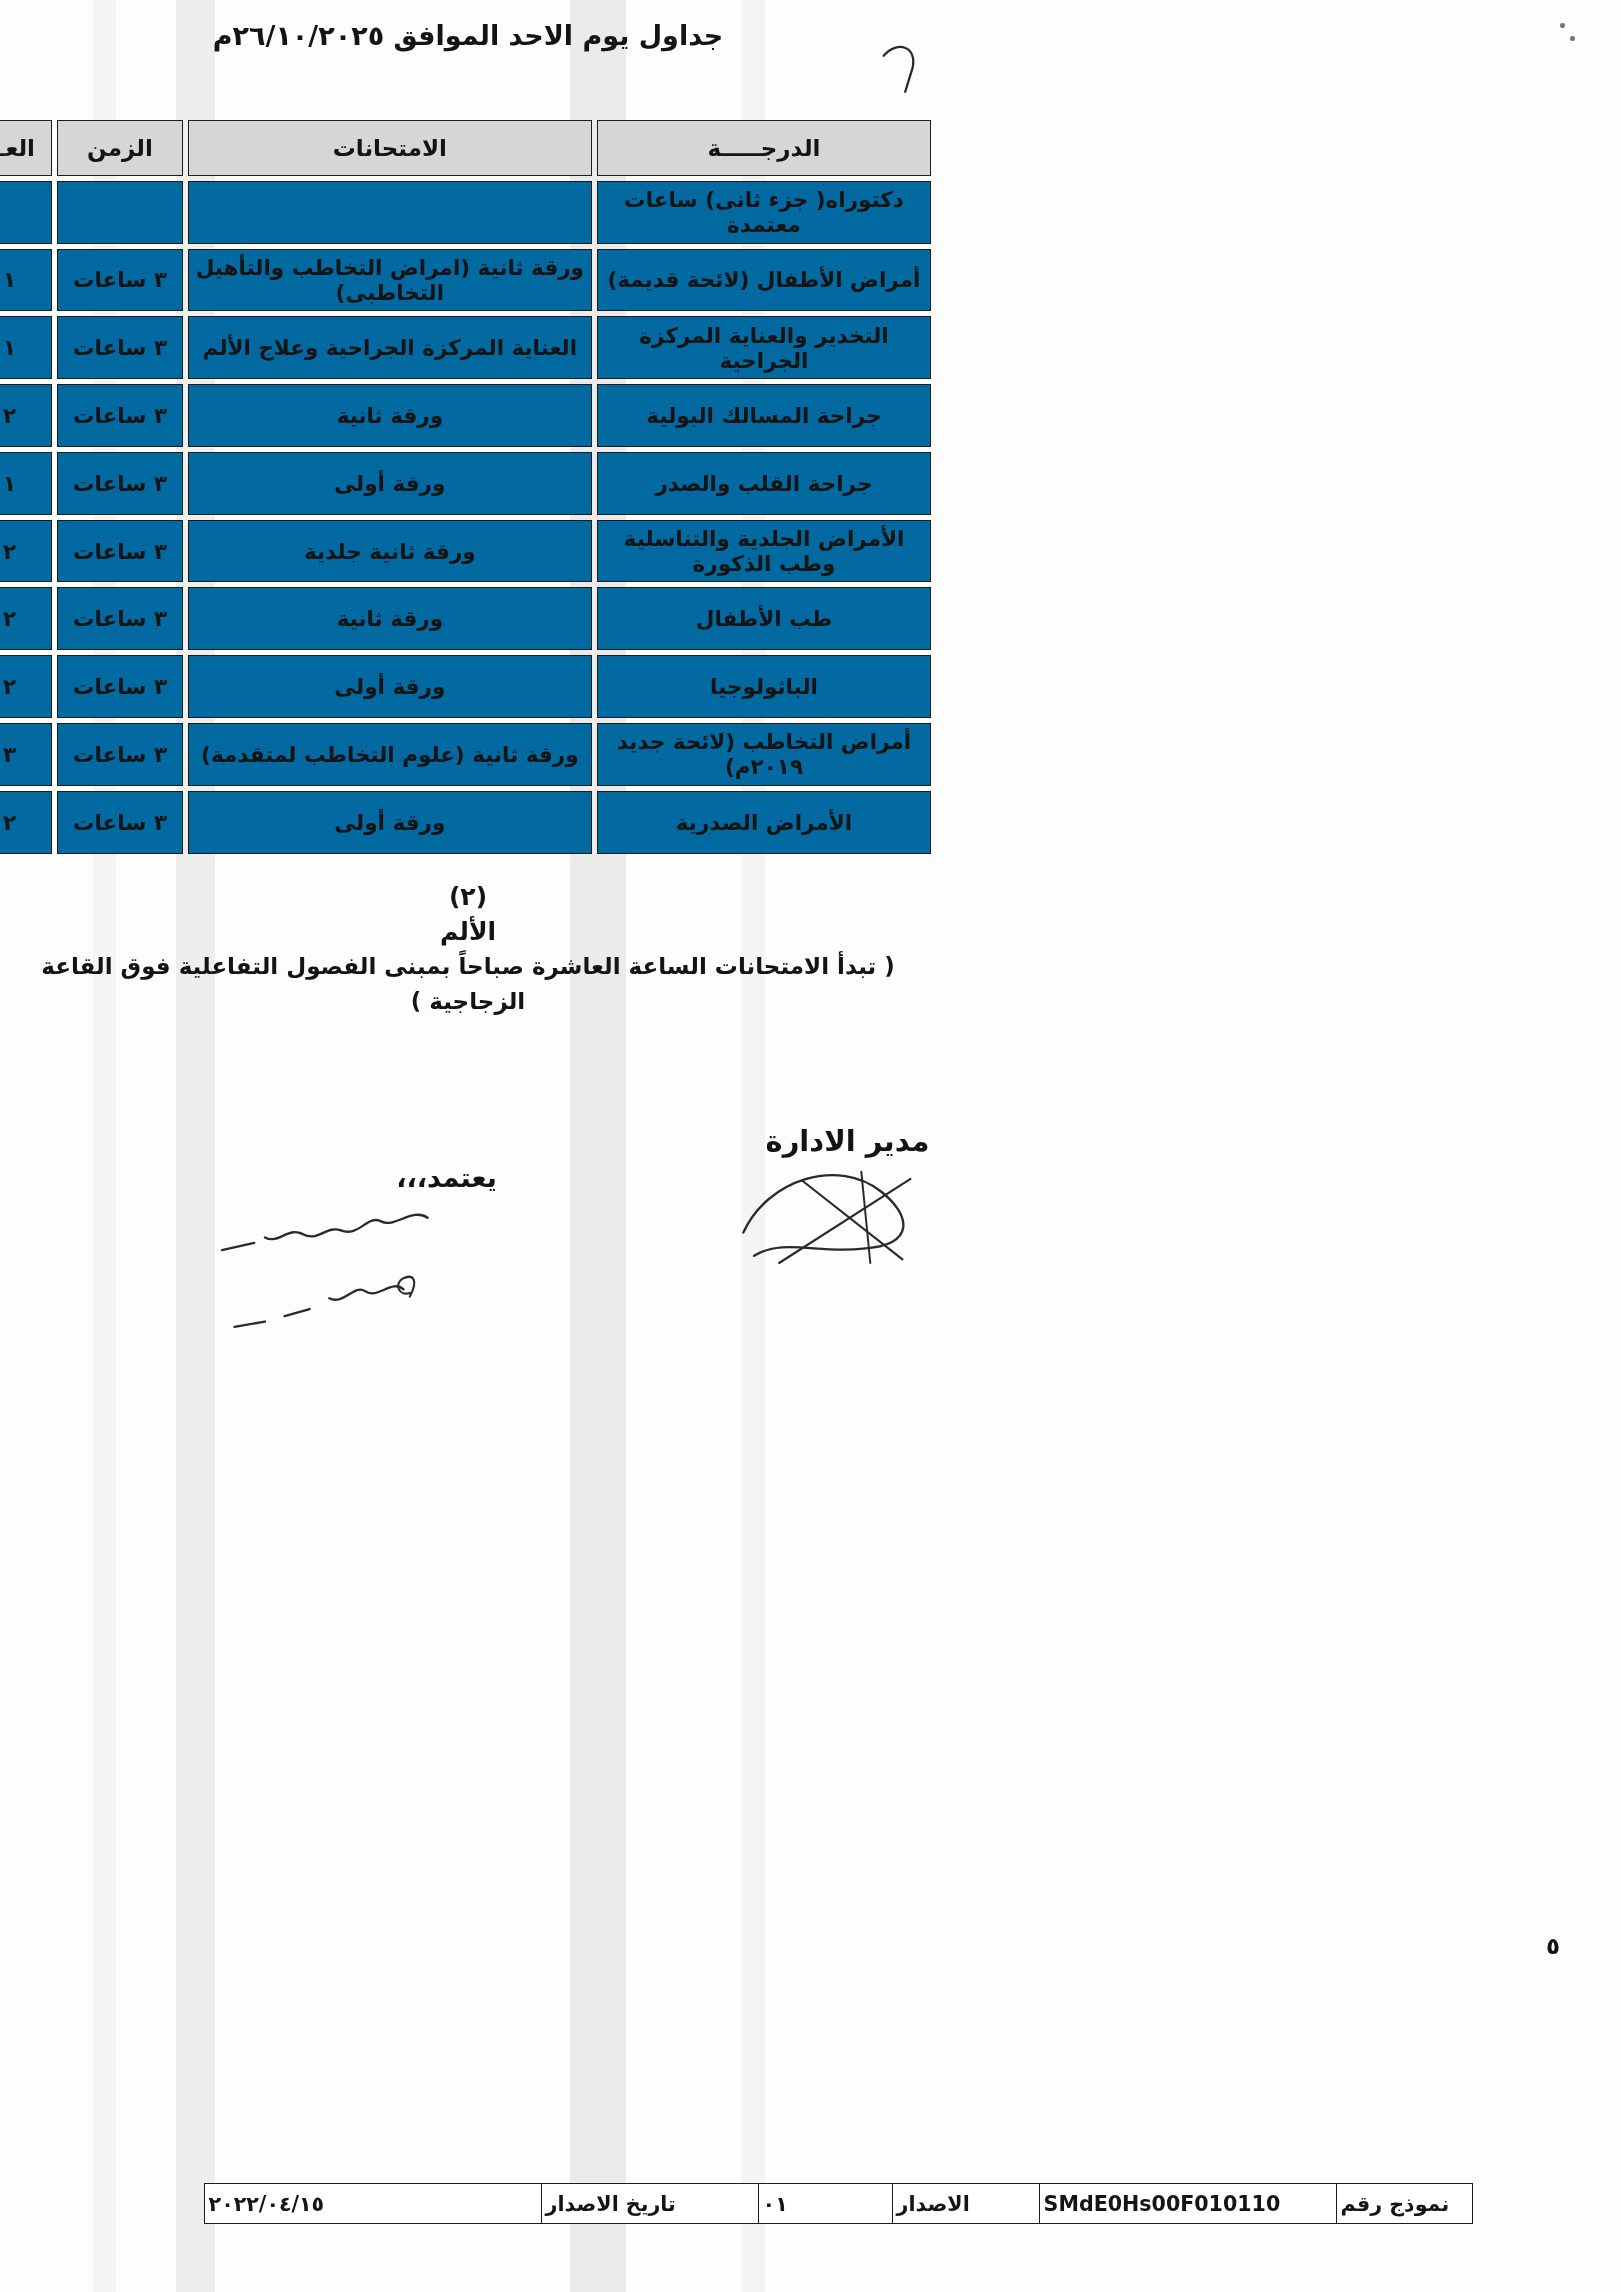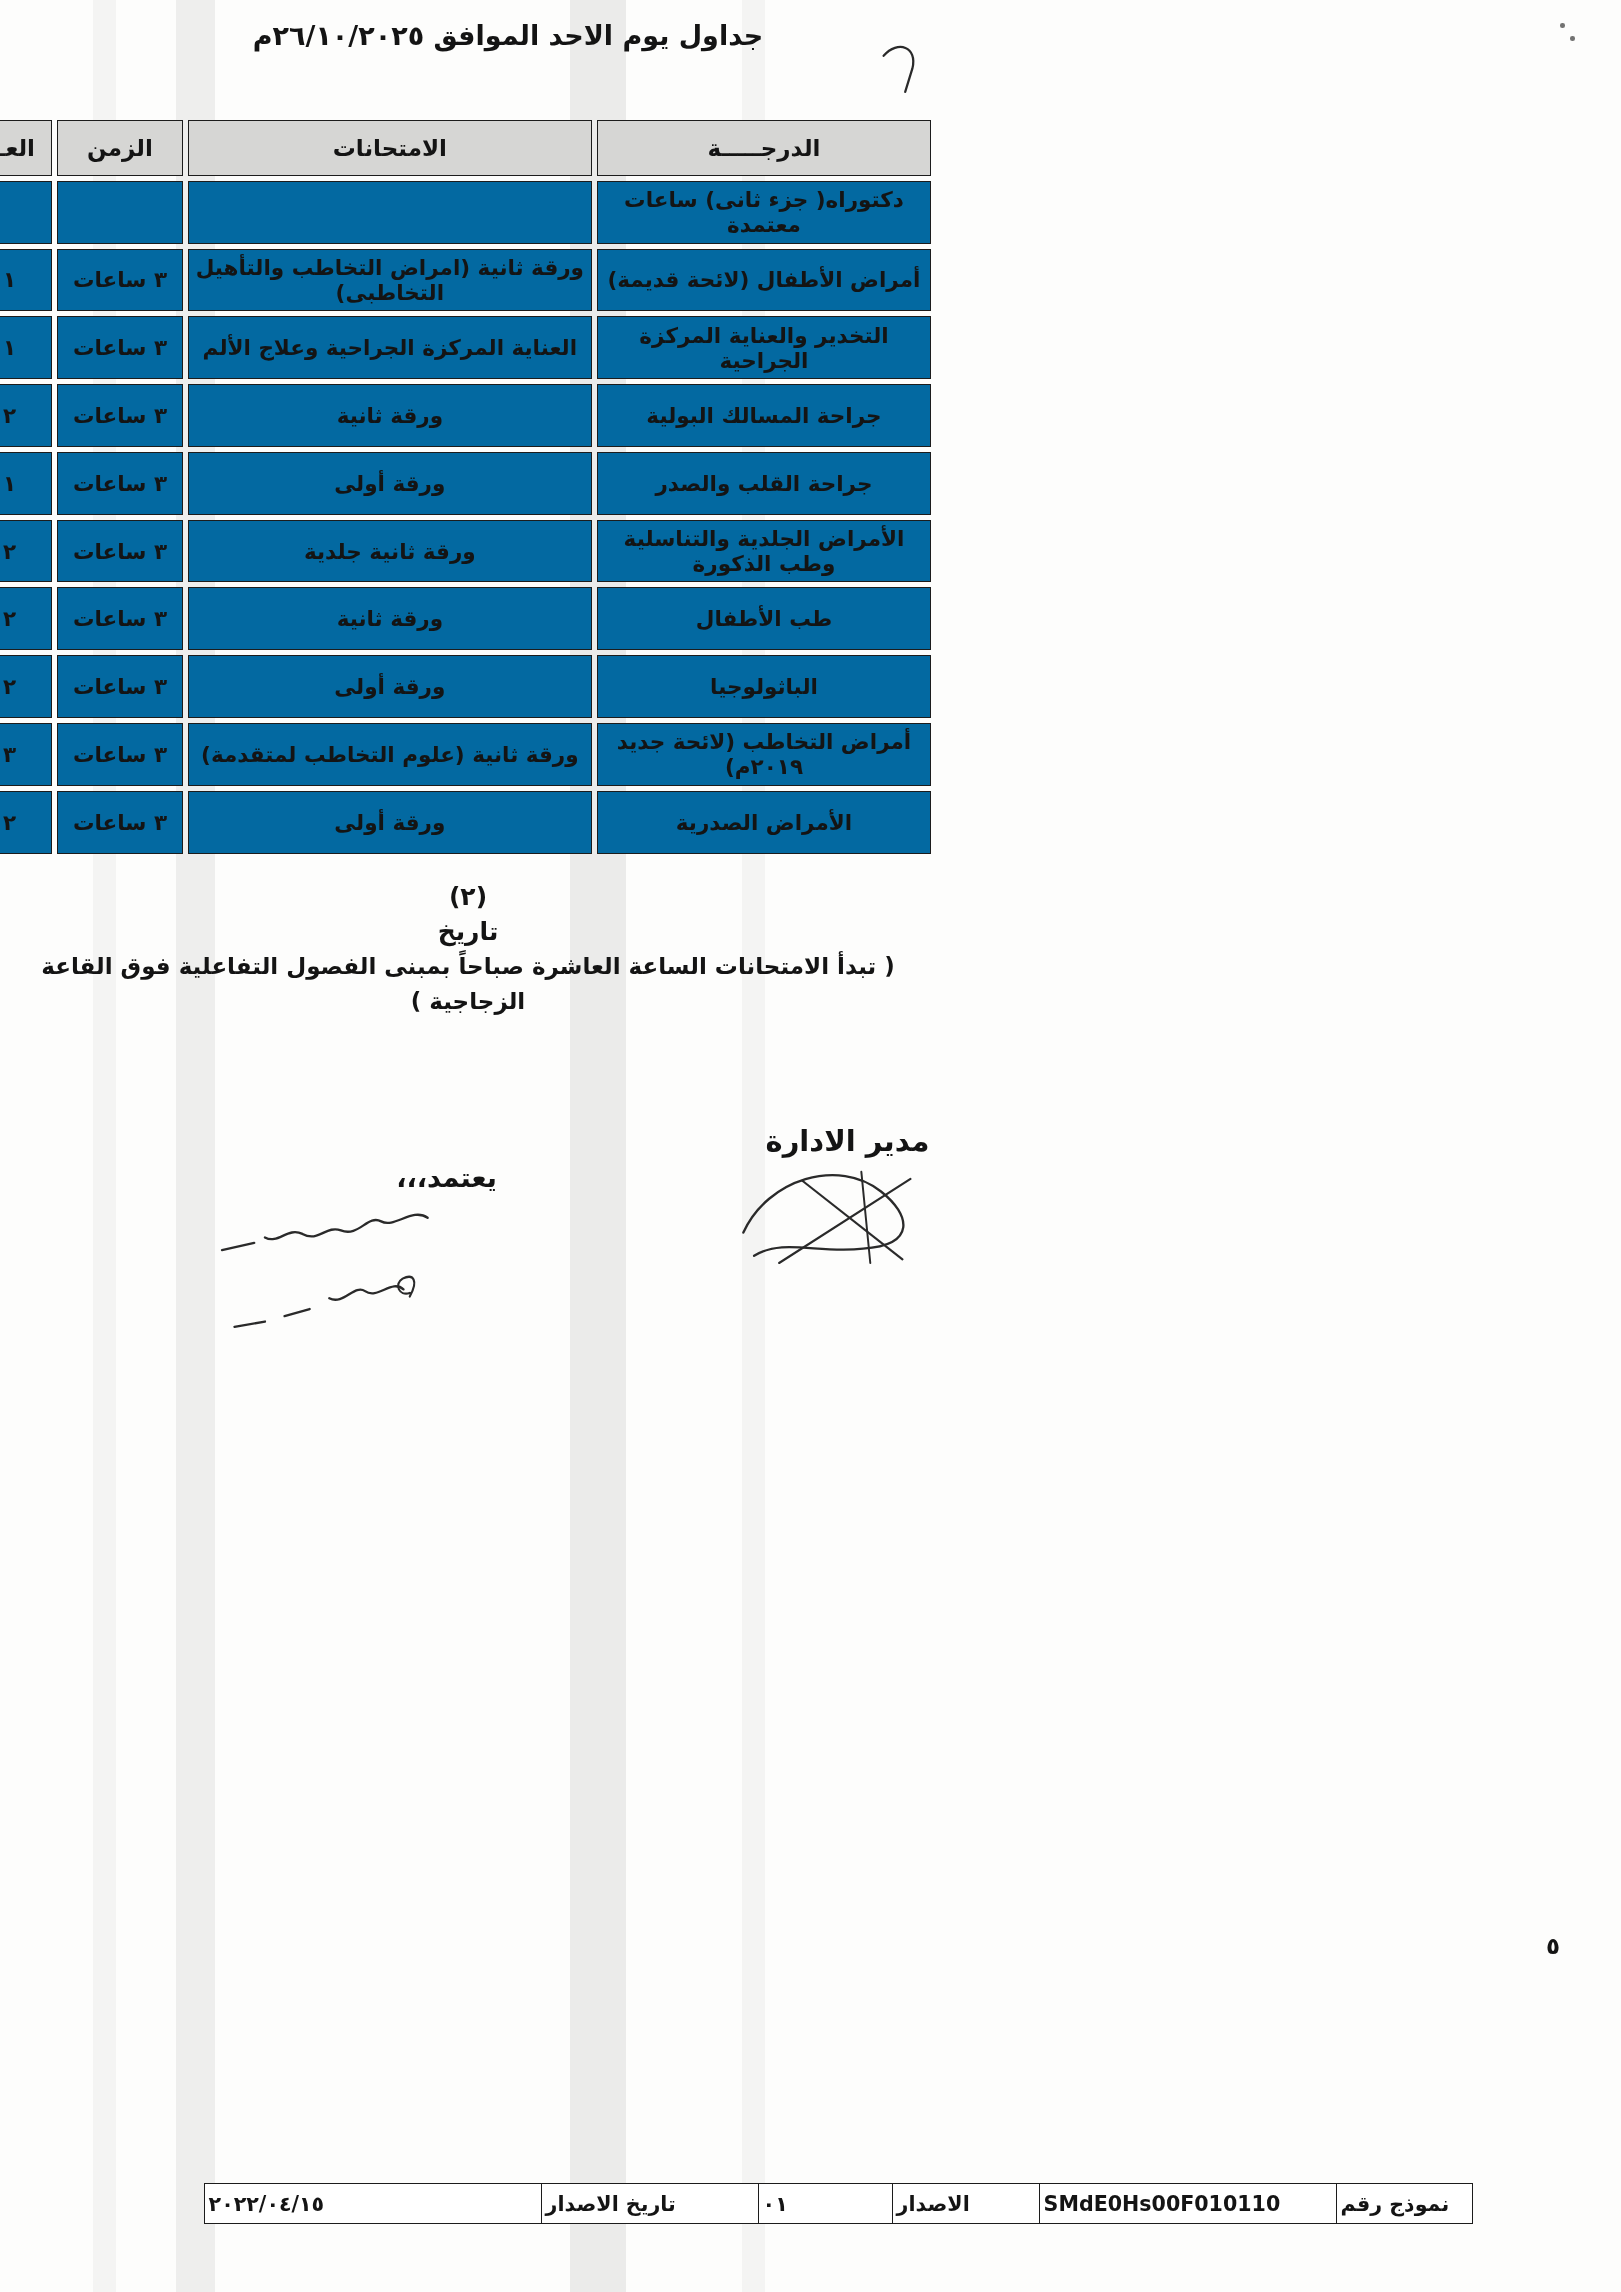--- a/index.html
+++ b/index.html
@@ -16,21 +16,20 @@
   .streak.s1{left:176px;width:39px;background:rgba(110,110,110,0.10);}
   .streak.s2{left:570px;width:56px;background:rgba(110,110,110,0.12);}
   .streak.s3{left:93px;width:23px;background:rgba(110,110,110,0.06);}
   .streak.s4{left:742px;width:23px;background:rgba(110,110,110,0.06);}
   .speck{position:absolute;width:4.5px;height:4.5px;border-radius:50%;background:rgba(0,0,0,0.55);}
 
   .title{
     position:absolute;left:0;top:19.7px;width:936px;
     text-align:center;font-size:27px;font-weight:bold;
     direction:rtl;
-    margin-left:40px;
   }
 
   table.schedule{
     position:absolute;left:-38px;top:115px;
     border-collapse:separate;border-spacing:5.4px 5.4px;
     table-layout:fixed;width:974px;
     direction:rtl;
   }
   table.schedule th, table.schedule td{
     border:1.8px solid #1c1c1c;
@@ -181,21 +180,21 @@
         <td class="degree">الأمراض الصدرية</td>
         <td class="subject">ورقة أولى</td>
         <td class="time">٣ ساعات</td>
         <td class="count">٢</td>
       </tr>
     </tbody>
   </table>
 
   <div class="notes">
     <div class="n1">(٢)</div>
-    <div class="n2">تاريخ</div>
+    <div class="n2">الألم</div>
     <div class="n3">( تبدأ الامتحانات الساعة العاشرة صباحاً بمبنى الفصول التفاعلية فوق القاعة الزجاجية )</div>
   </div>
 
   <div class="director-label">مدير الادارة</div>
 
   <div class="sig" style="left:727px;top:1145px;">
     <svg width="224" height="143" viewBox="0 0 250 160">
       <path d="M18 98 C 45 38, 125 14, 172 52 C 205 78, 212 112, 152 116 C 102 122, 62 104, 30 124" fill="none" stroke="#2a2a2a" stroke-width="2.6" stroke-linecap="round"></path>
       <path d="M58 132 L 205 38" fill="none" stroke="#2a2a2a" stroke-width="2.4" stroke-linecap="round"></path>
       <path d="M84 40 L 196 128" fill="none" stroke="#2a2a2a" stroke-width="2.4" stroke-linecap="round"></path>

